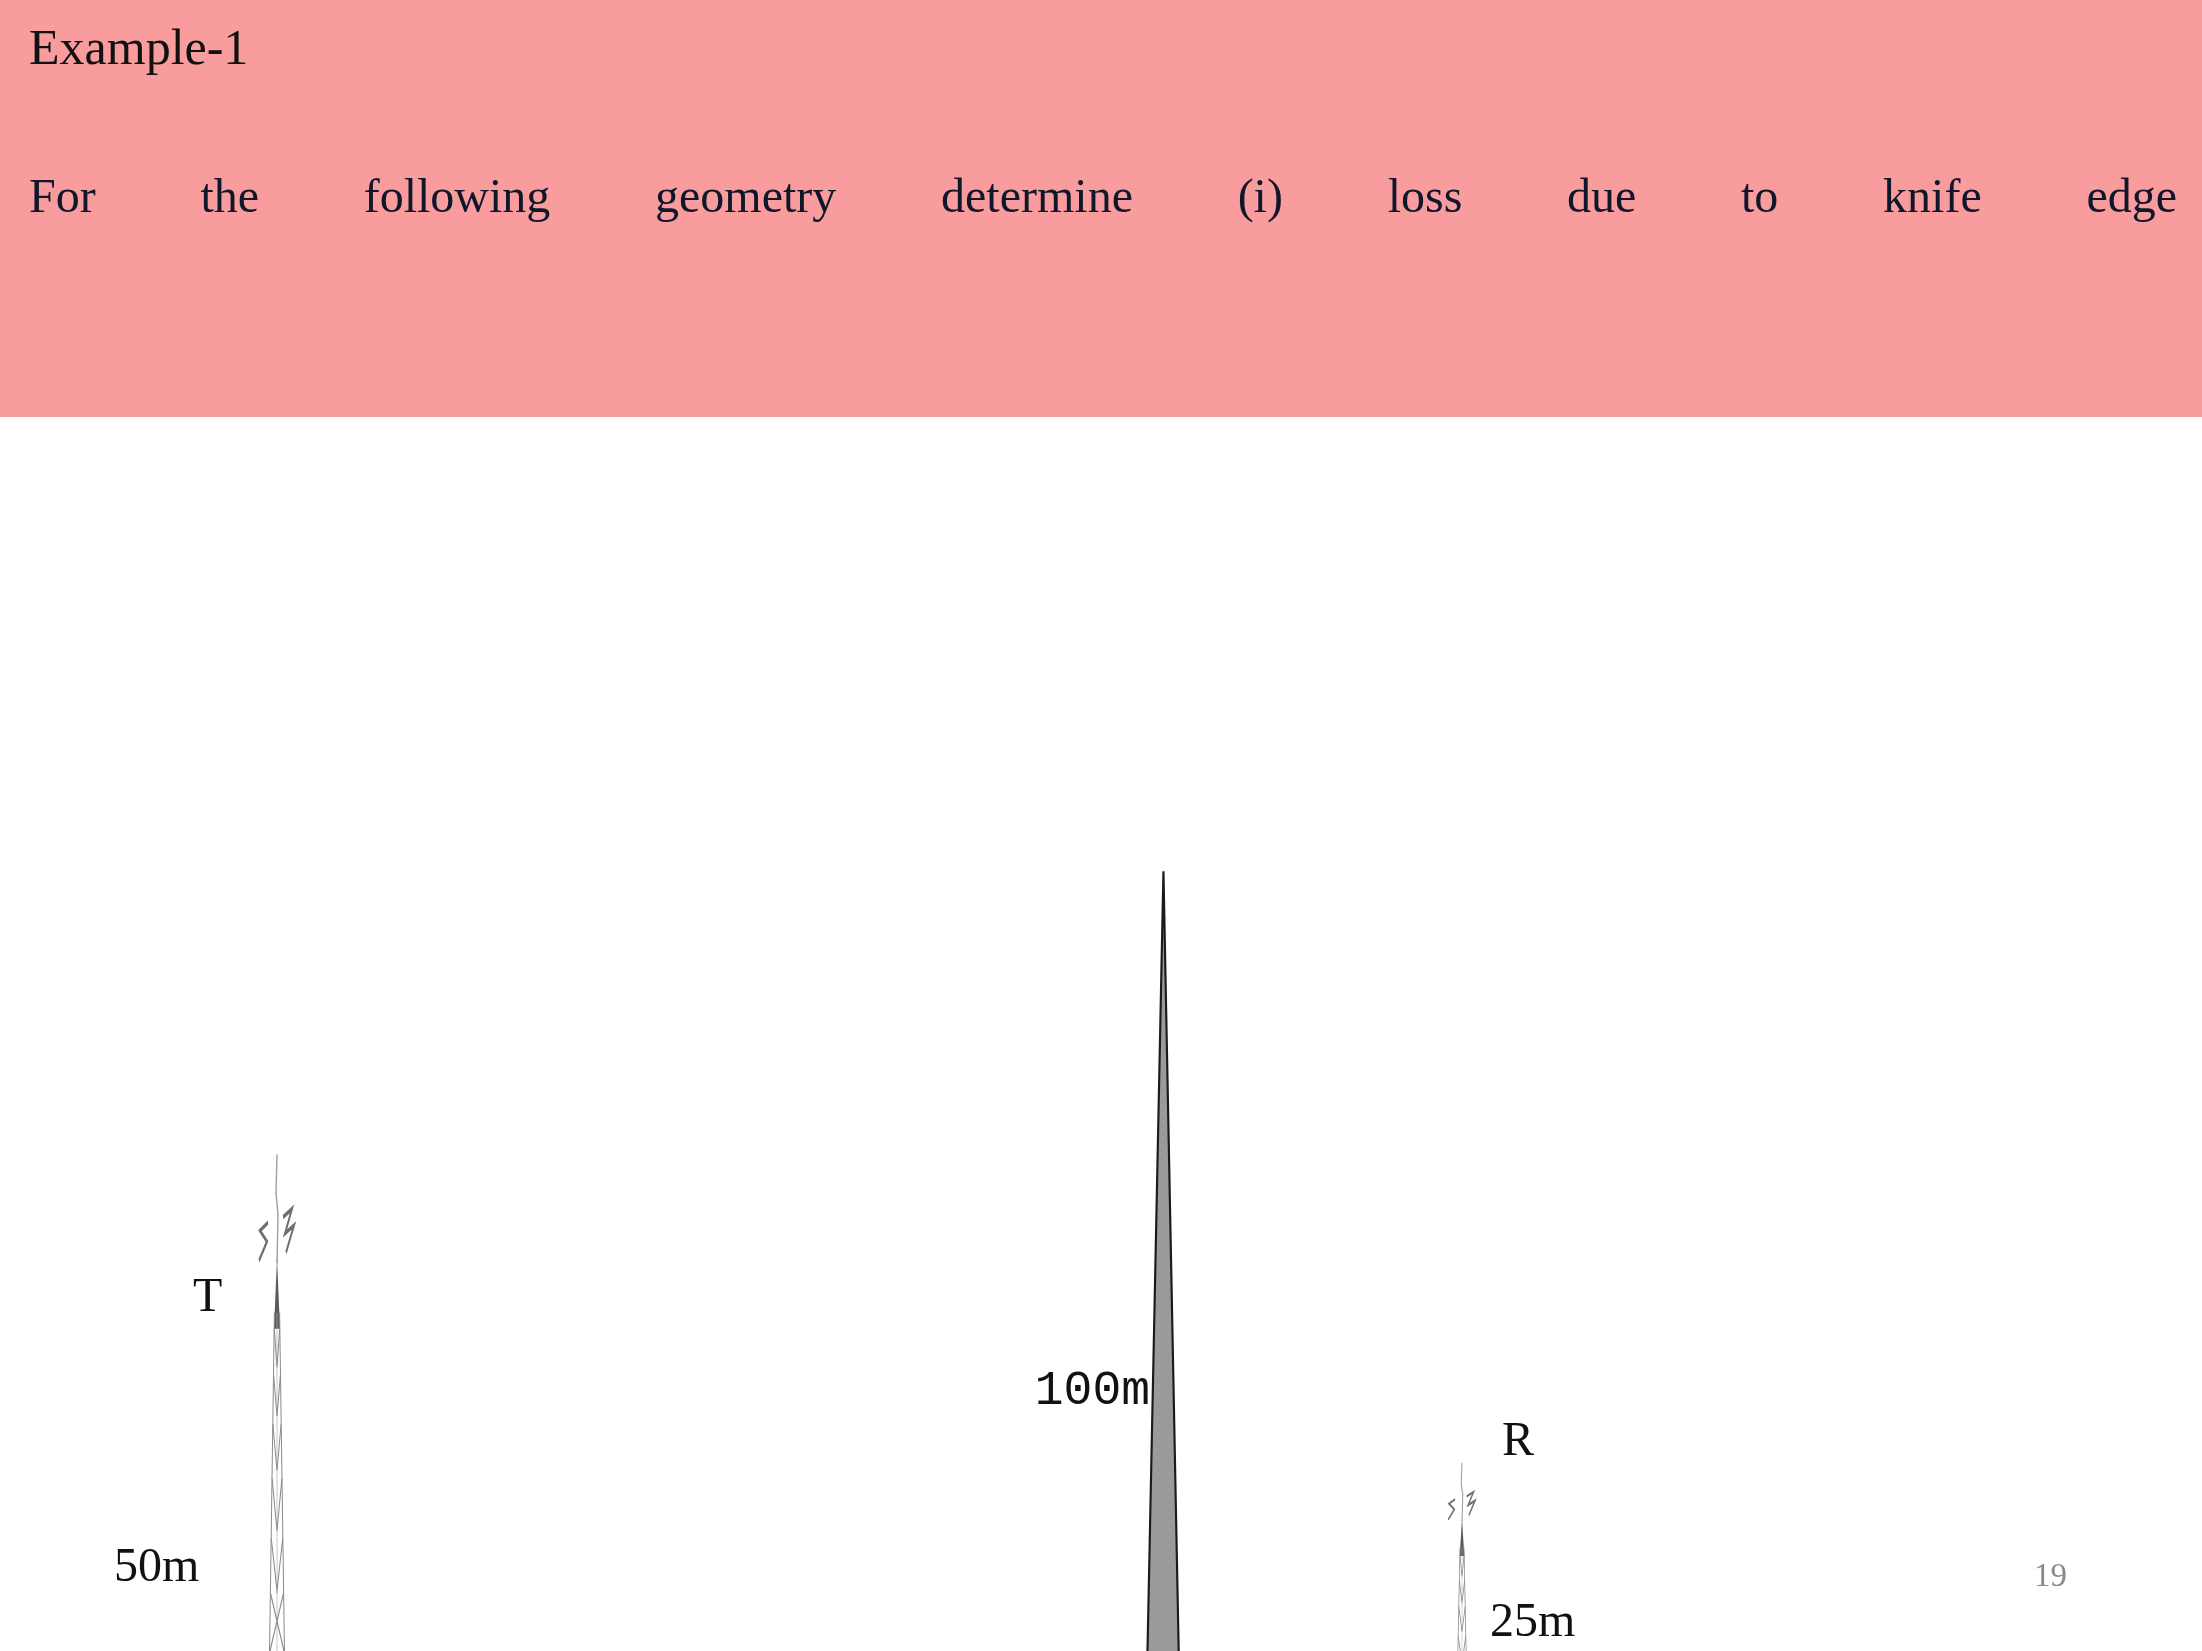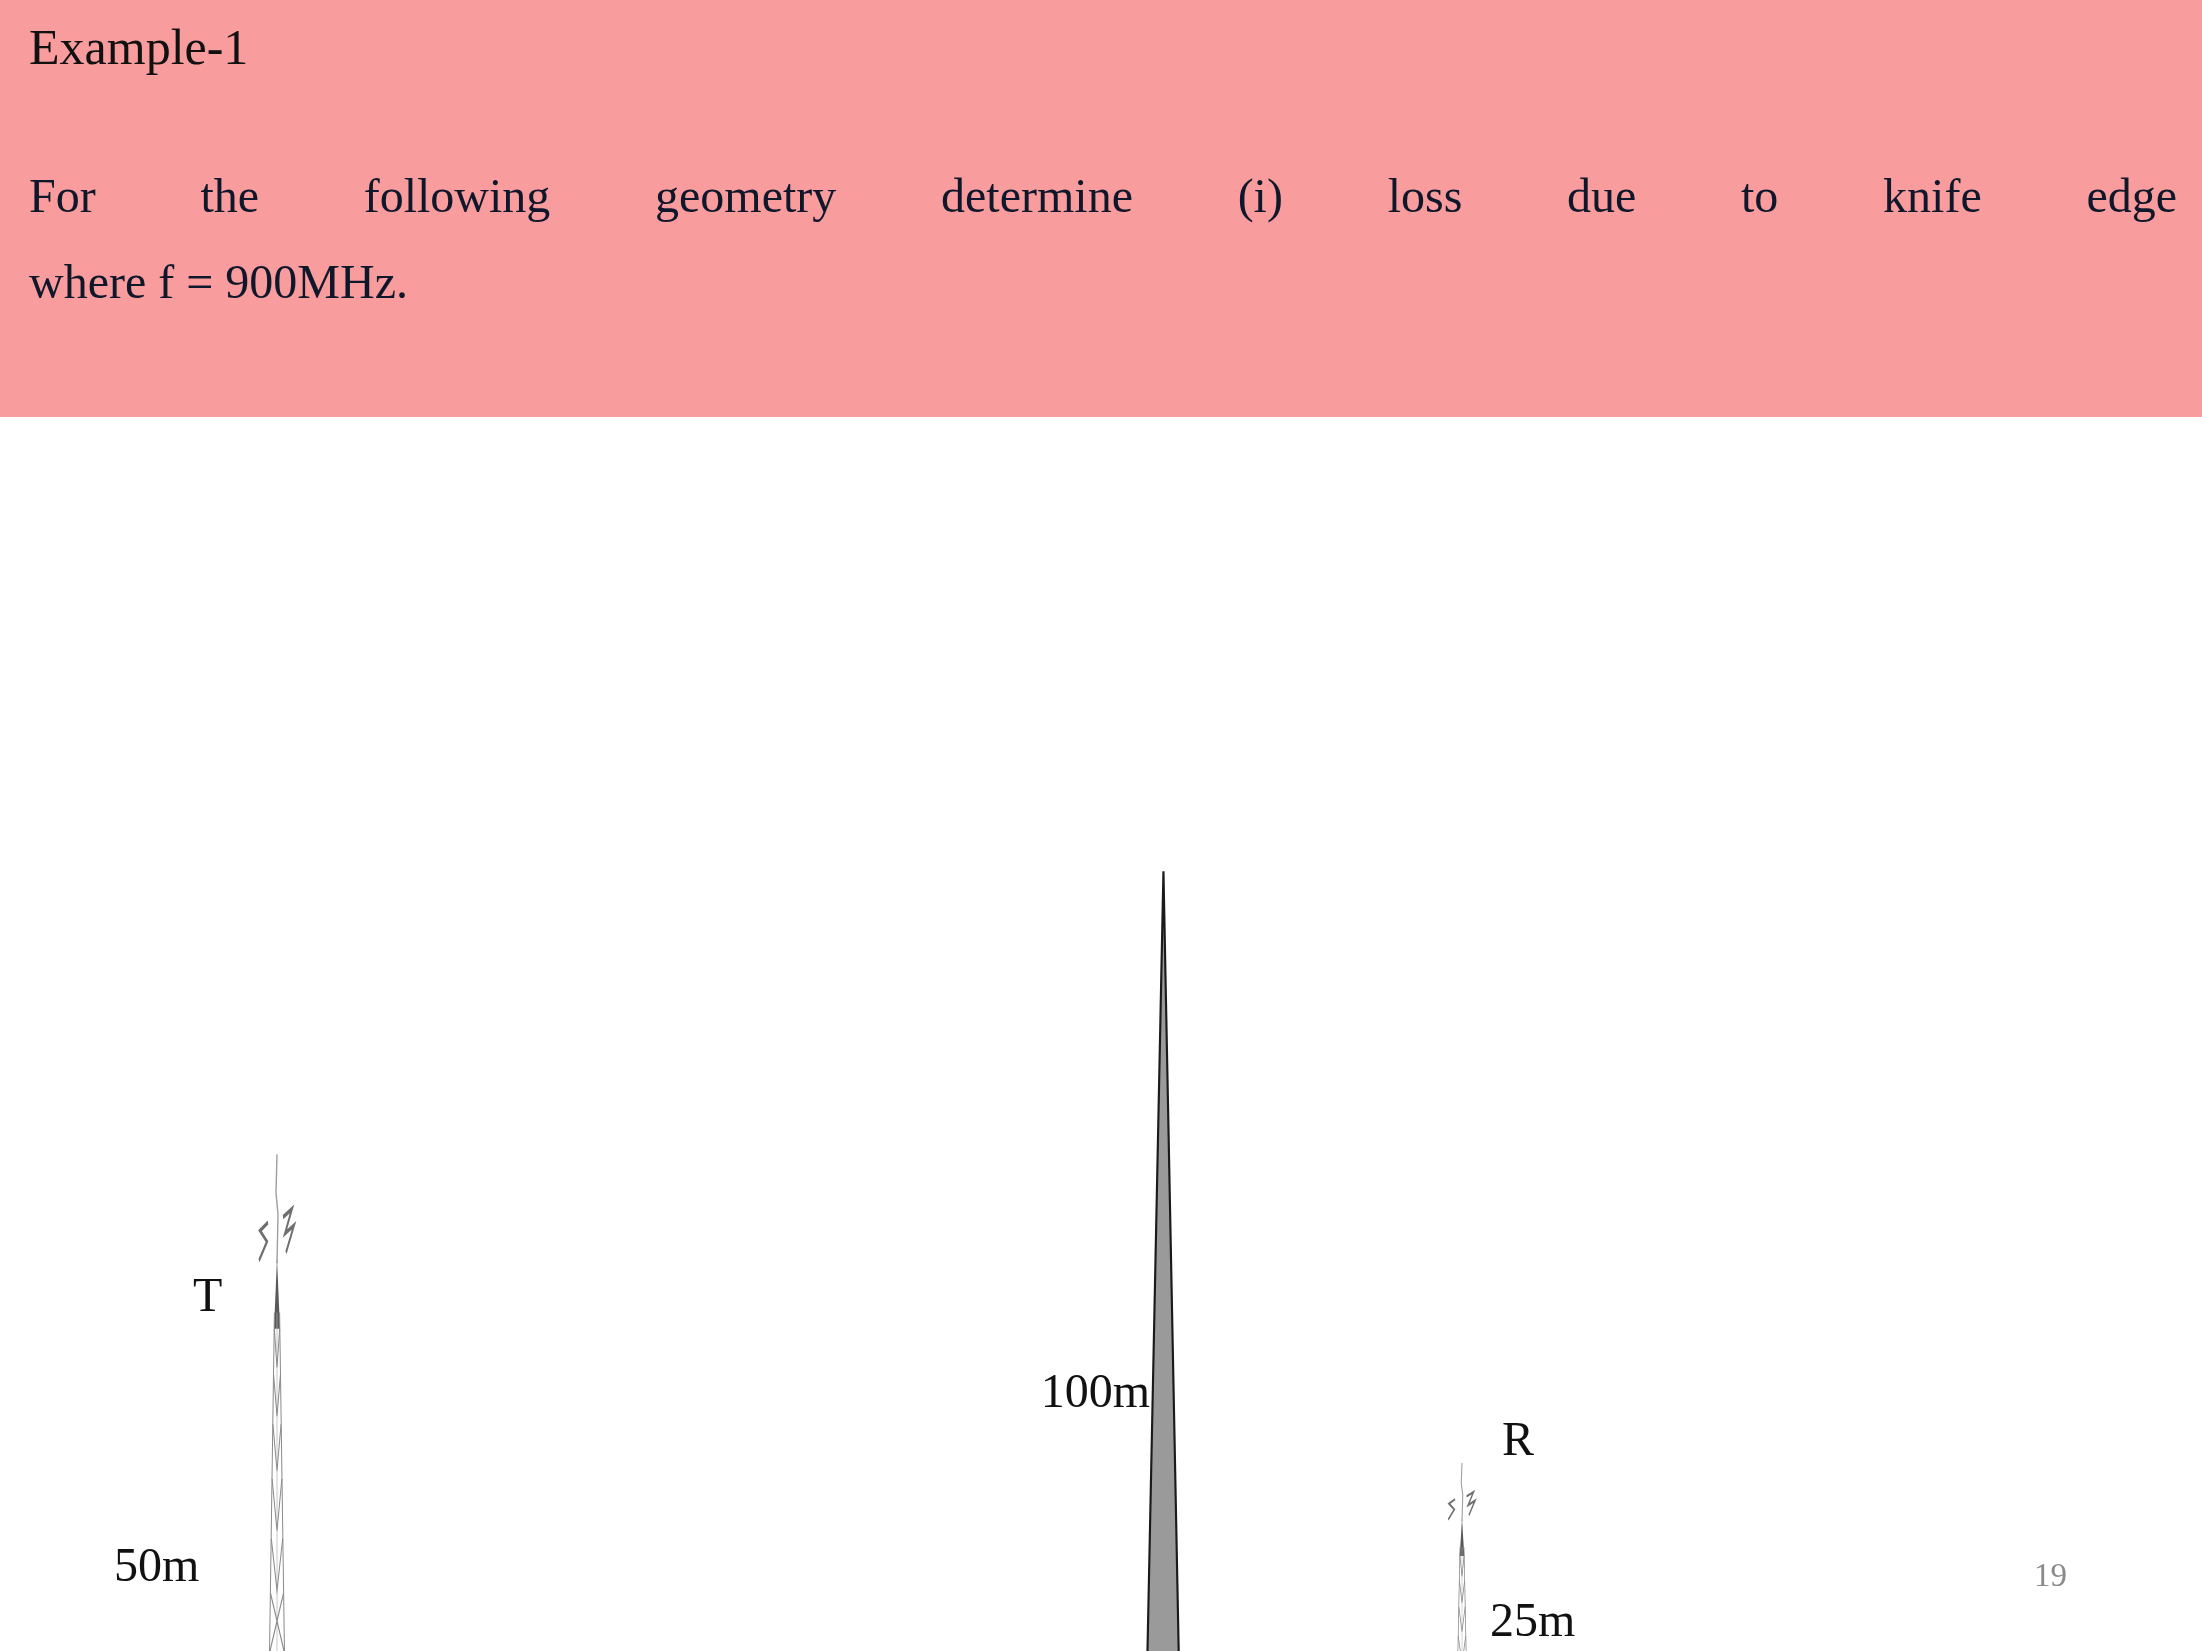--- a/index.html
+++ b/index.html
@@ -45,38 +45,37 @@
   .tower-svg.tx { left: 247px; top: 732px; width: 60px; height: 654px; }
   .tower-svg.rx { left: 1439px; top: 1043px; width: 46px; height: 349px; }
   .dlabel {
     position: absolute;
     font-size: 48px; line-height: 52px;
     color: #111111;
     white-space: nowrap;
   }
   .lbl-t    { left: 193px;  top: 852px; }
   .lbl-50m  { left: 114px;  top: 1093px; margin-top: 29px; }
-  .lbl-100m { right: 1053px; top: 948px; }
+  .lbl-100m { right: 1053px; top: 948px; font-family: Liberation Mono, monospace; }
   .lbl-r    { left: 1502px; top: 996px; }
   .lbl-25m  { left: 1490px; top: 1177px; }
   .page-number {
     position: absolute; left: 2034px; top: 1556px;
     font-size: 33px; line-height: 38px;
     color: #8a8a8a;
     text-align: right;
   }
 </style>
 </head>
 <body>
 
 <div class="header" style="background-color: rgb(249, 156, 158);">
   <div class="title">Example-1</div>
   <div class="problem">
     <span class="line">For the following geometry determine (i) loss due to knife edge</span>
-    <span class="line last">where f = 900MHz.</span>
   </div>
 </div>
 
 <div class="diagram">
 
   <svg width="0" height="0" style="position:absolute">
     <defs>
       <symbol id="lattice-tower" viewBox="0 0 60 240">
 
         <path d="M30,2 L29,16 L31,24 L30,42" fill="none" stroke="#9f9f9f" stroke-width="1.4"></path>

